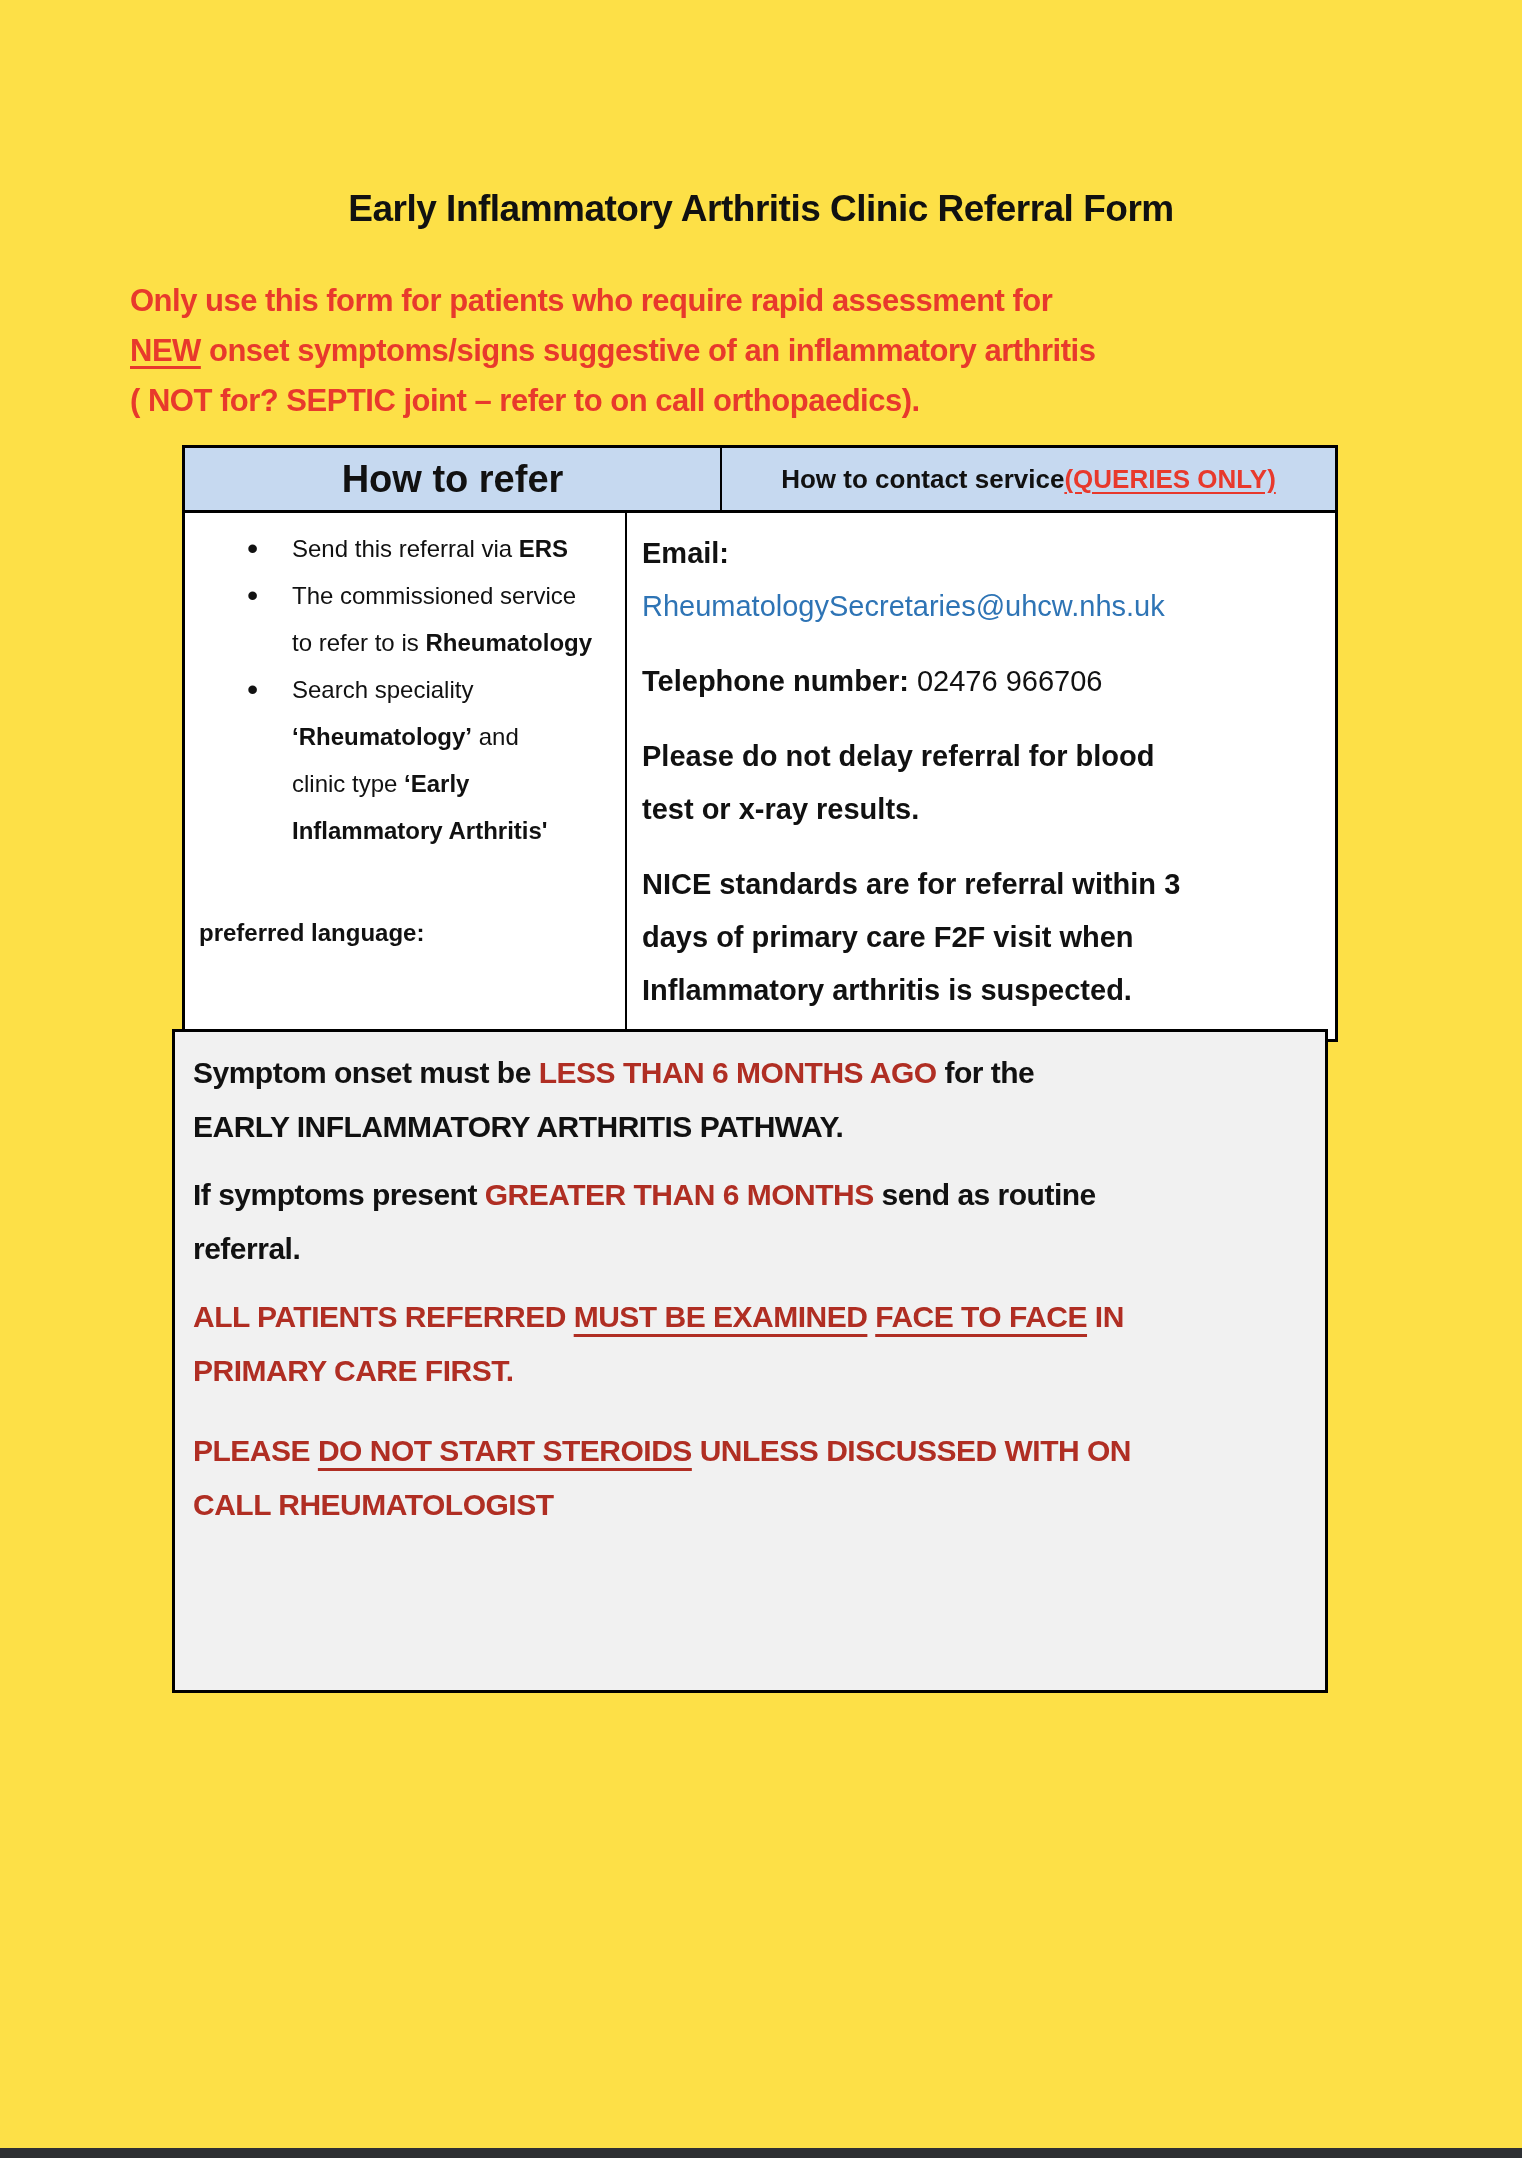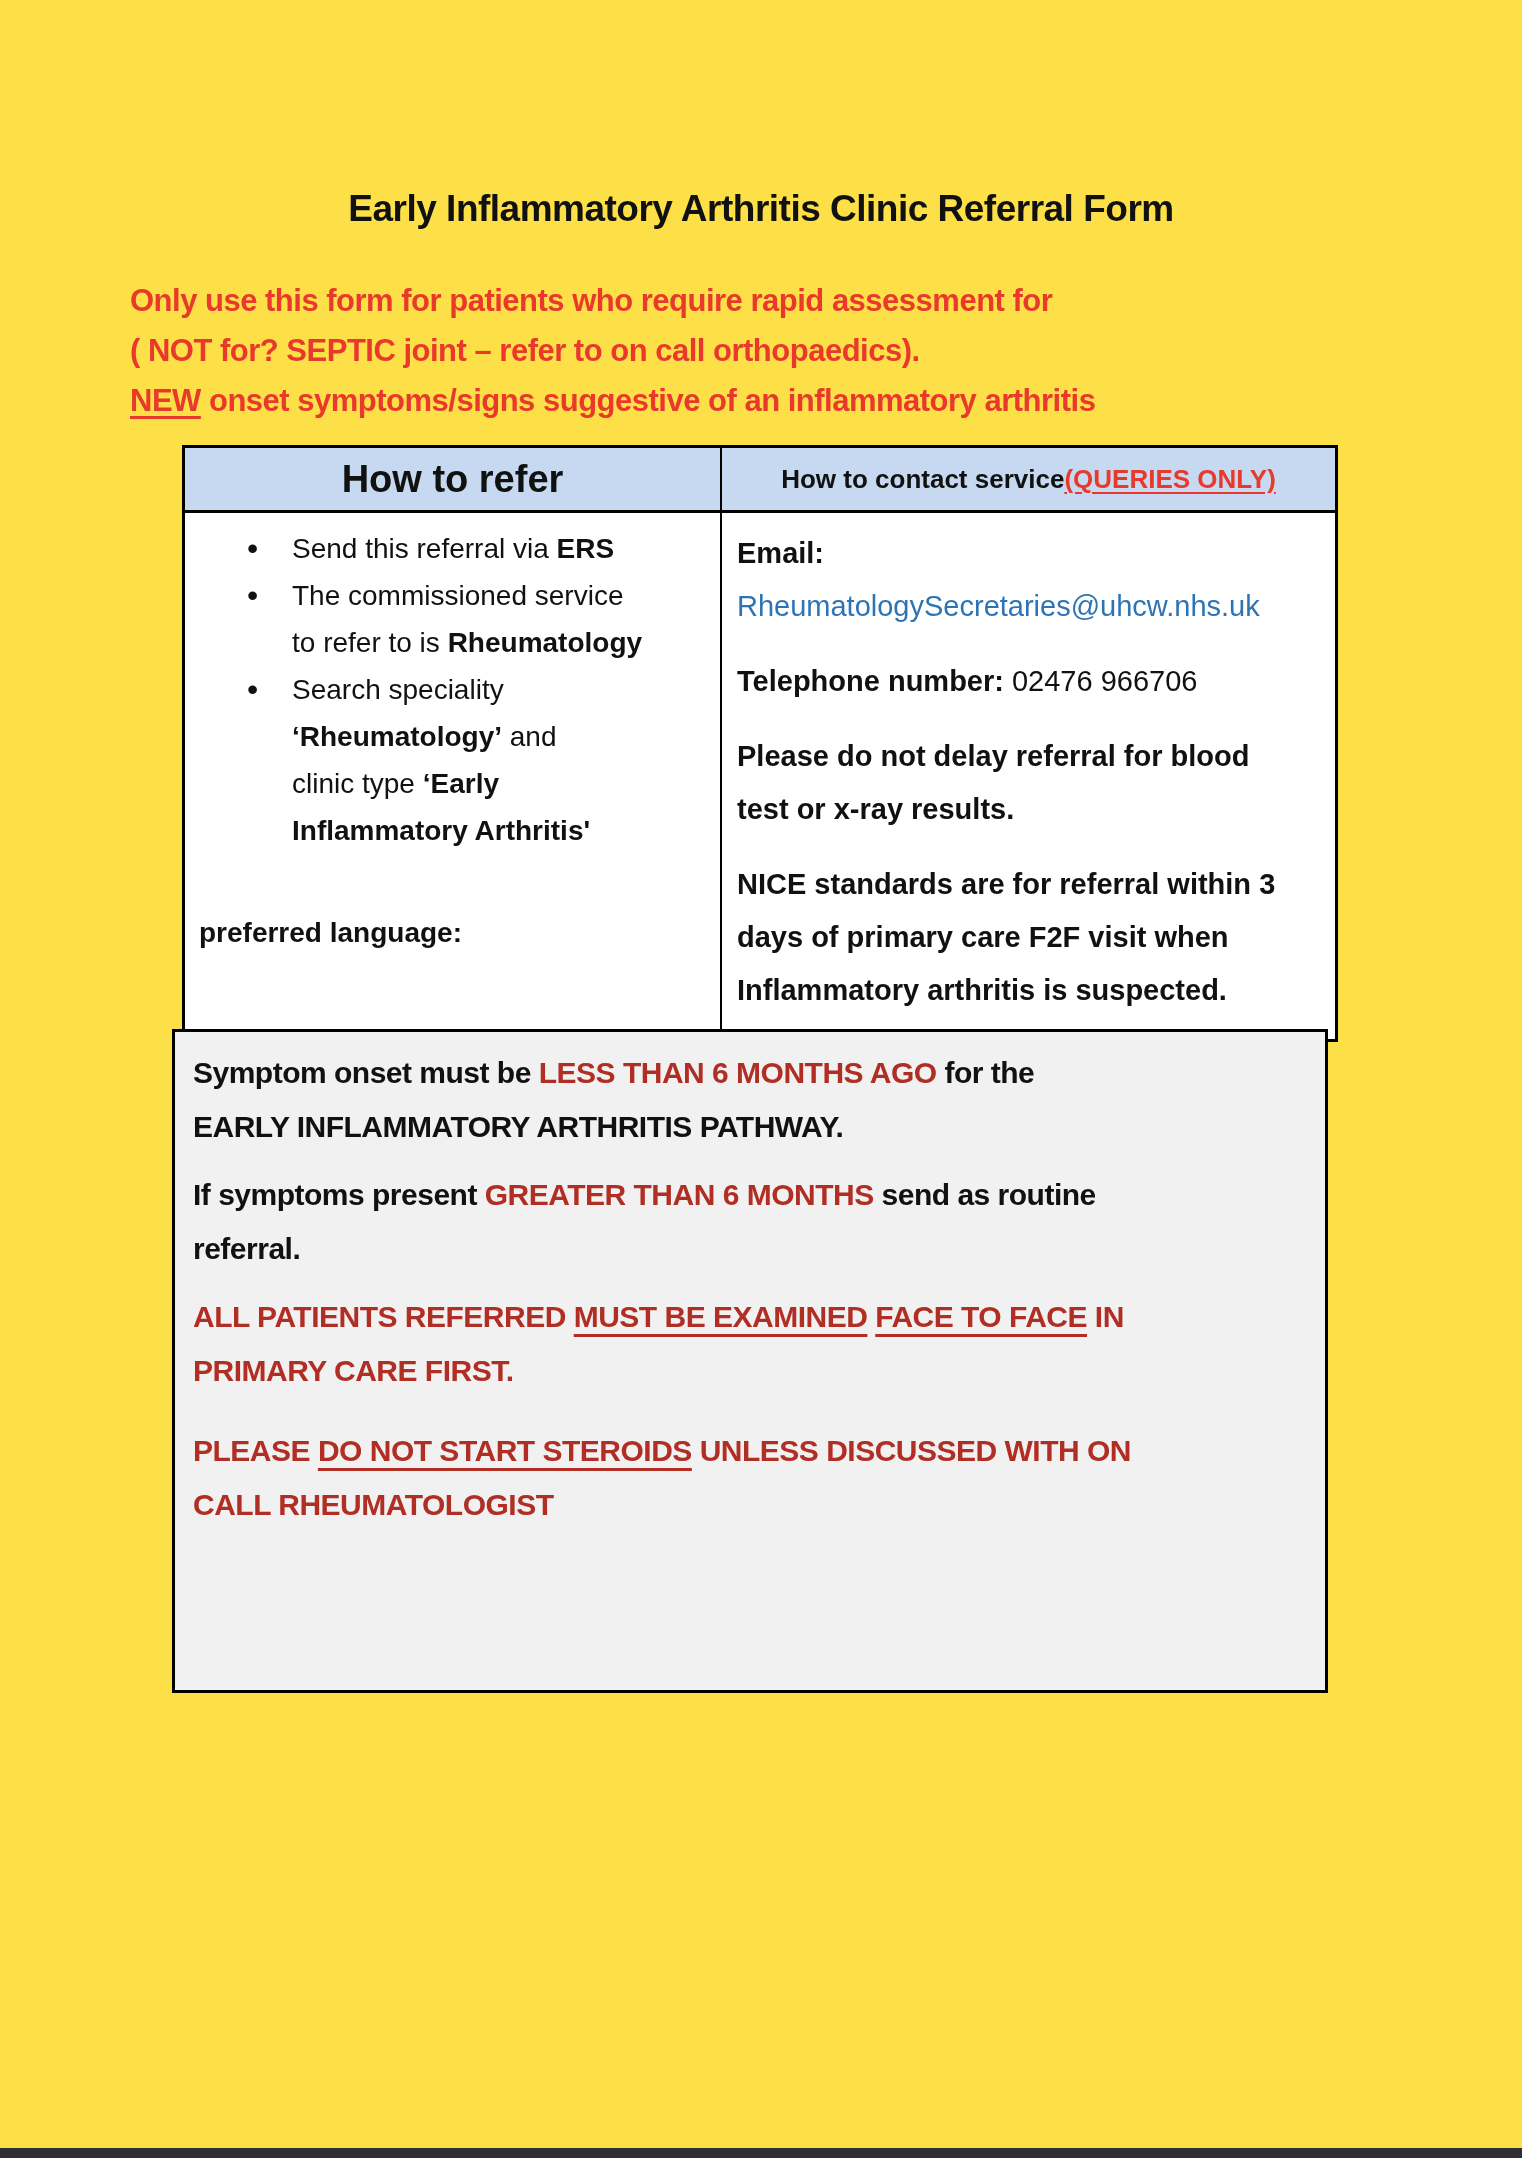--- a/index.html
+++ b/index.html
@@ -39,22 +39,22 @@
   }
   .thead{display:flex;background:var(--header-blue);border-bottom:3px solid var(--border-black);height:65px;}
   .th{display:flex;align-items:center;justify-content:center;font-weight:bold;}
   .th-left{width:537px;border-right:2px solid var(--border-black);font-size:38px;}
   .th-right{flex:1;font-size:26px;}
   .th-right .red{color:var(--bright-red);}
   .th-right .u{text-decoration-thickness:2px;text-underline-offset:4px;}
 
   .tbody{display:flex;min-height:513px;}
   .td-left{
-    width:537px;border-right:2px solid var(--border-black);
-    padding:12px 6px 0 14px;font-size:28px;line-height:47px;
+    width:442px;border-right:2px solid var(--border-black);
+    padding:12px 6px 0 14px;font-size:24px;line-height:47px;
   }
   .td-left ul{list-style:none;padding-left:48px;}
   .td-left li{position:relative;padding-left:45px;}
   .td-left li::before{content:"\2022";position:absolute;left:0;top:0;font-size:32px;}
   .translator-note{margin-top:8px;font-weight:bold;}
 
   .td-right{flex:1;padding:14px 10px 0 15px;font-size:29px;line-height:53px;}
   .td-right .para{margin-bottom:22px;}
   .td-right .blue{color:var(--link-blue);}
 
@@ -83,22 +83,22 @@
 </style>
 </head>
 <body>
 
 <div class="doc">
 
   <h1 class="title">Early Inflammatory Arthritis Clinic Referral Form</h1>
 
   <div class="intro">
       <div class="intro-line"><span class="b">Only use this form for patients who require rapid assessment for</span></div>
+      <div class="intro-line"><span class="b u">NEW</span><span class="b"> onset symptoms/signs suggestive of an inflammatory arthritis</span></div>
       <div class="intro-line"><span class="b">( NOT for? SEPTIC joint – refer to on call orthopaedics).</span></div>
-      <div class="intro-line"><span class="b u">NEW</span><span class="b"> onset symptoms/signs suggestive of an inflammatory arthritis</span></div>
     </div>
 
   <div class="reftable">
     <div class="thead">
       <div class="th th-left">How to refer</div>
       <div class="th th-right">
           <span class="b">How to contact service </span>
           <span class="b red u">(QUERIES ONLY)</span>
         </div>
     </div>

